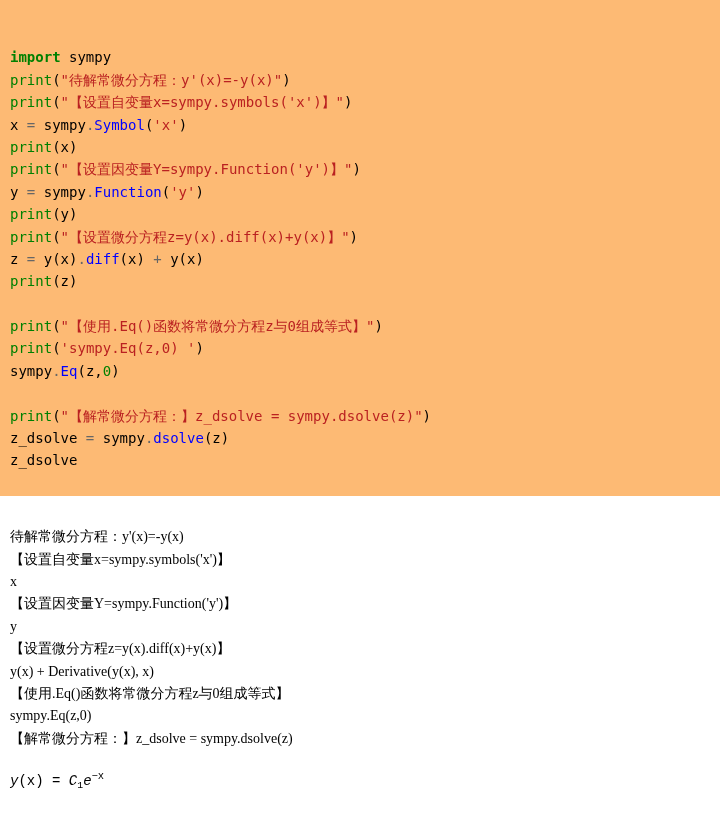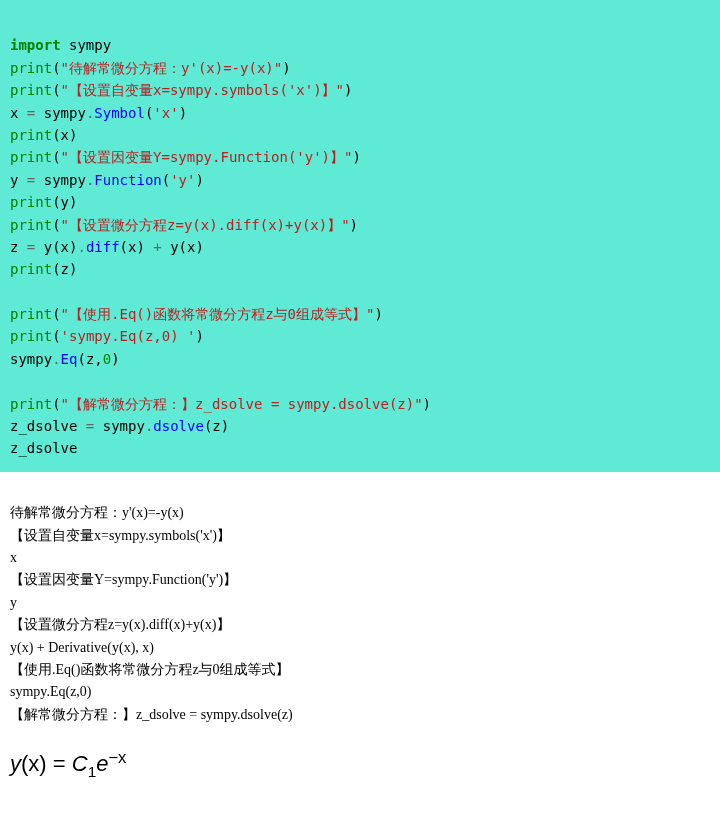--- a/index.html
+++ b/index.html
@@ -4,42 +4,42 @@
   <style>
     * { margin: 0; padding: 0; box-sizing: border-box; }
     body {
       font-family: "DejaVu Sans Mono", "Consolas", "Courier New", monospace;
       font-size: 14px;
       line-height: 1.6;
       background: #fff;
       width: 720px;
     }
     .code-cell {
-      background: #5eead4;
-      padding: 12px 10px;
+      background: #fdba74;
+      padding: 24px 10px;
       white-space: pre;
       overflow-x: auto;
     }
     .output-cell {
       background: #fff;
       padding: 8px 10px;
       white-space: pre;
       overflow-x: auto;
       font-family: Liberation Serif, serif;
     }
     .tok-kw { color: #008000; font-weight: bold; }
     .tok-builtin { color: #008000; }
     .tok-call { color: #0000ff; }
     .tok-str { color: #ba2121; }
     .tok-op { color: #666; }
     .tok-num { color: #008000; }
     .tok-plain { color: #000; }
     .math-out {
-      font-family: Liberation Sans, sans-serif;
-      font-size: 22px;
+      font-family: Liberation Mono, monospace;
+      font-size: 14px;
       font-style: italic;
       padding: 10px 10px 6px 10px;
     }
     .math-out .sub { font-size: 0.7em; vertical-align: sub; font-style: normal;}
     .math-out .sup { font-size: 0.75em; vertical-align: super; font-style: normal;}
     .math-out .rm { font-style: normal; }
   </style>
 </head>
 <body>
 

